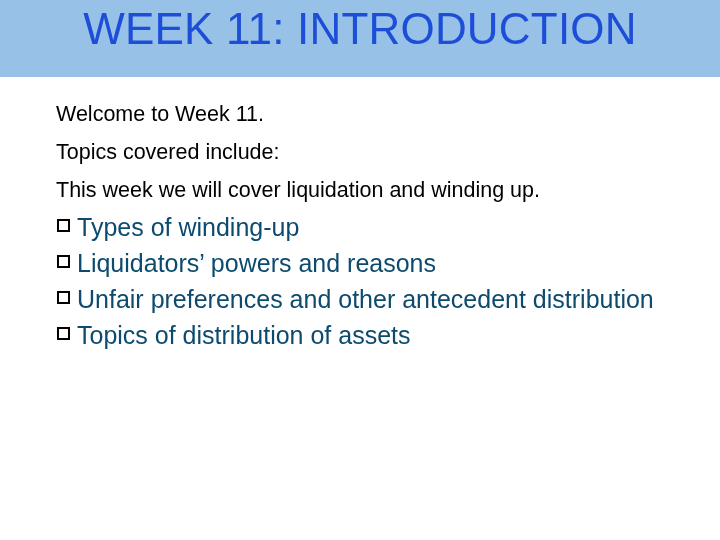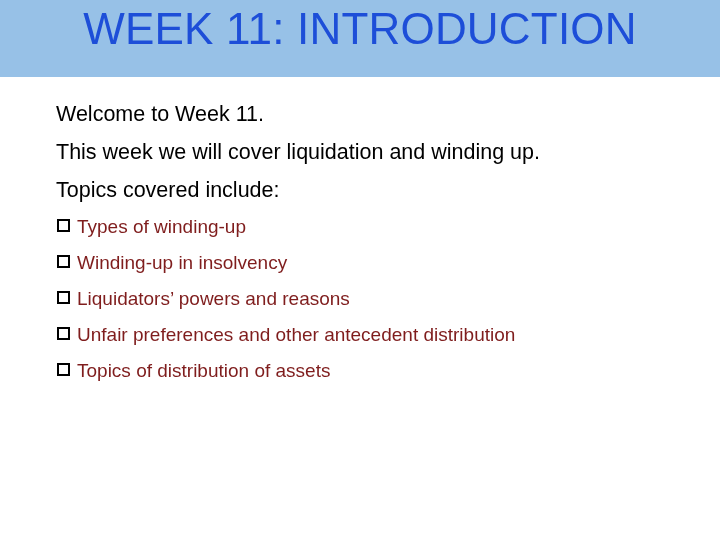--- a/index.html
+++ b/index.html
@@ -59,23 +59,23 @@
     text-align-last: left;
   }
   #bullet-list {
     list-style: none;
     margin: 5px 0 0 0;
     padding: 0;
   }
   #bullet-list li {
     position: relative;
     font-family: "Liberation Sans", sans-serif;
-    font-size: 19px;
+    font-size: 25px;
     line-height: 26px;
-    color: #7f1d1d;
+    color: #0c4a6e;
     padding-left: 21px;
     margin-bottom: 10px;
     white-space: nowrap;
   }
   .box-bullet {
     position: absolute;
     left: 1px;
     top: 5px;
     width: 9px;
     height: 9px;
@@ -91,32 +91,31 @@
 
   <div id="title-bar">
     <div id="slide-title">WEEK 11: INTRODUCTION</div>
   </div>
 
   <div id="body-area">
 
     <p class="para">Welcome to Week 11.</p>
 
 
+    <p class="para">Topics covered include:</p>
+
     <p class="para">This week we will cover liquidation and winding up.</p>
-
-    <p class="para">Topics covered include:</p>
 
     <ul id="bullet-list">
       <li>
         <span class="box-bullet"></span>
         <span>Types of winding-up</span>
       </li>
       <li>
         <span class="box-bullet"></span>
-        <span>Winding-up in insolvency</span>
       </li>
       <li>
         <span class="box-bullet"></span>
         <span>Liquidators’ powers and reasons</span>
       </li>
       <li>
         <span class="box-bullet"></span>
         <span>Unfair preferences and other antecedent distribution</span>
       </li>
       <li>

